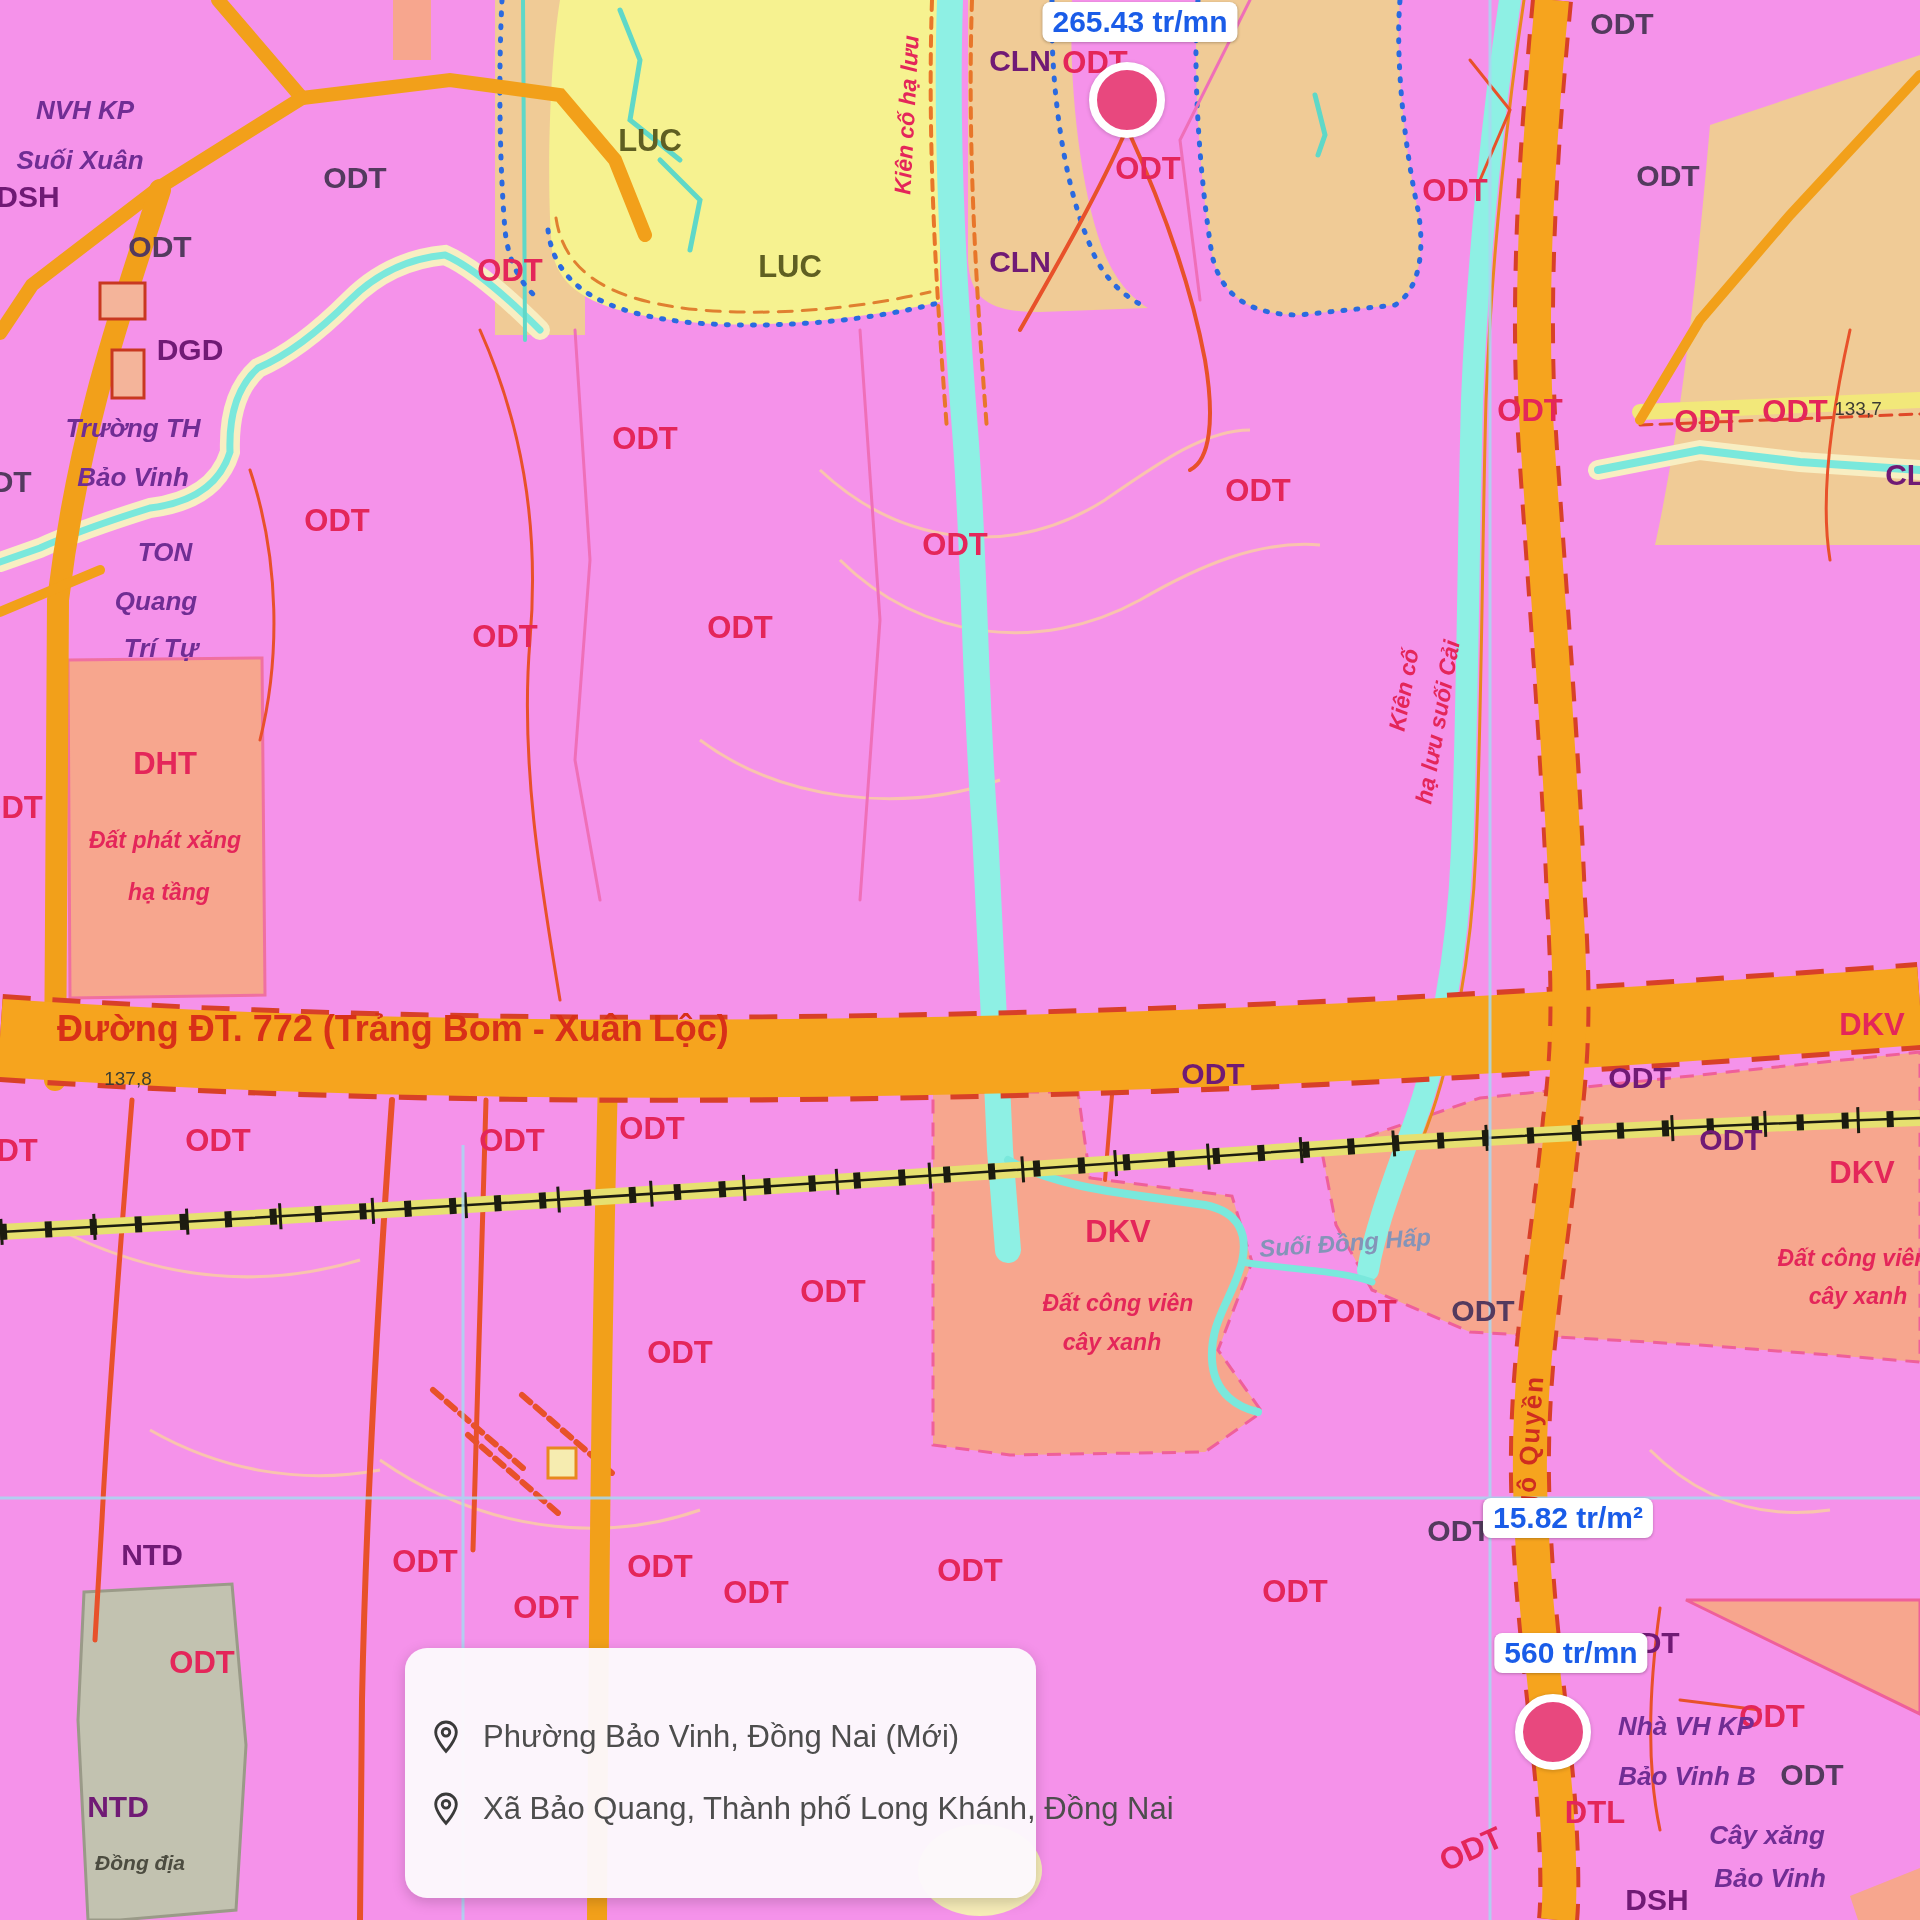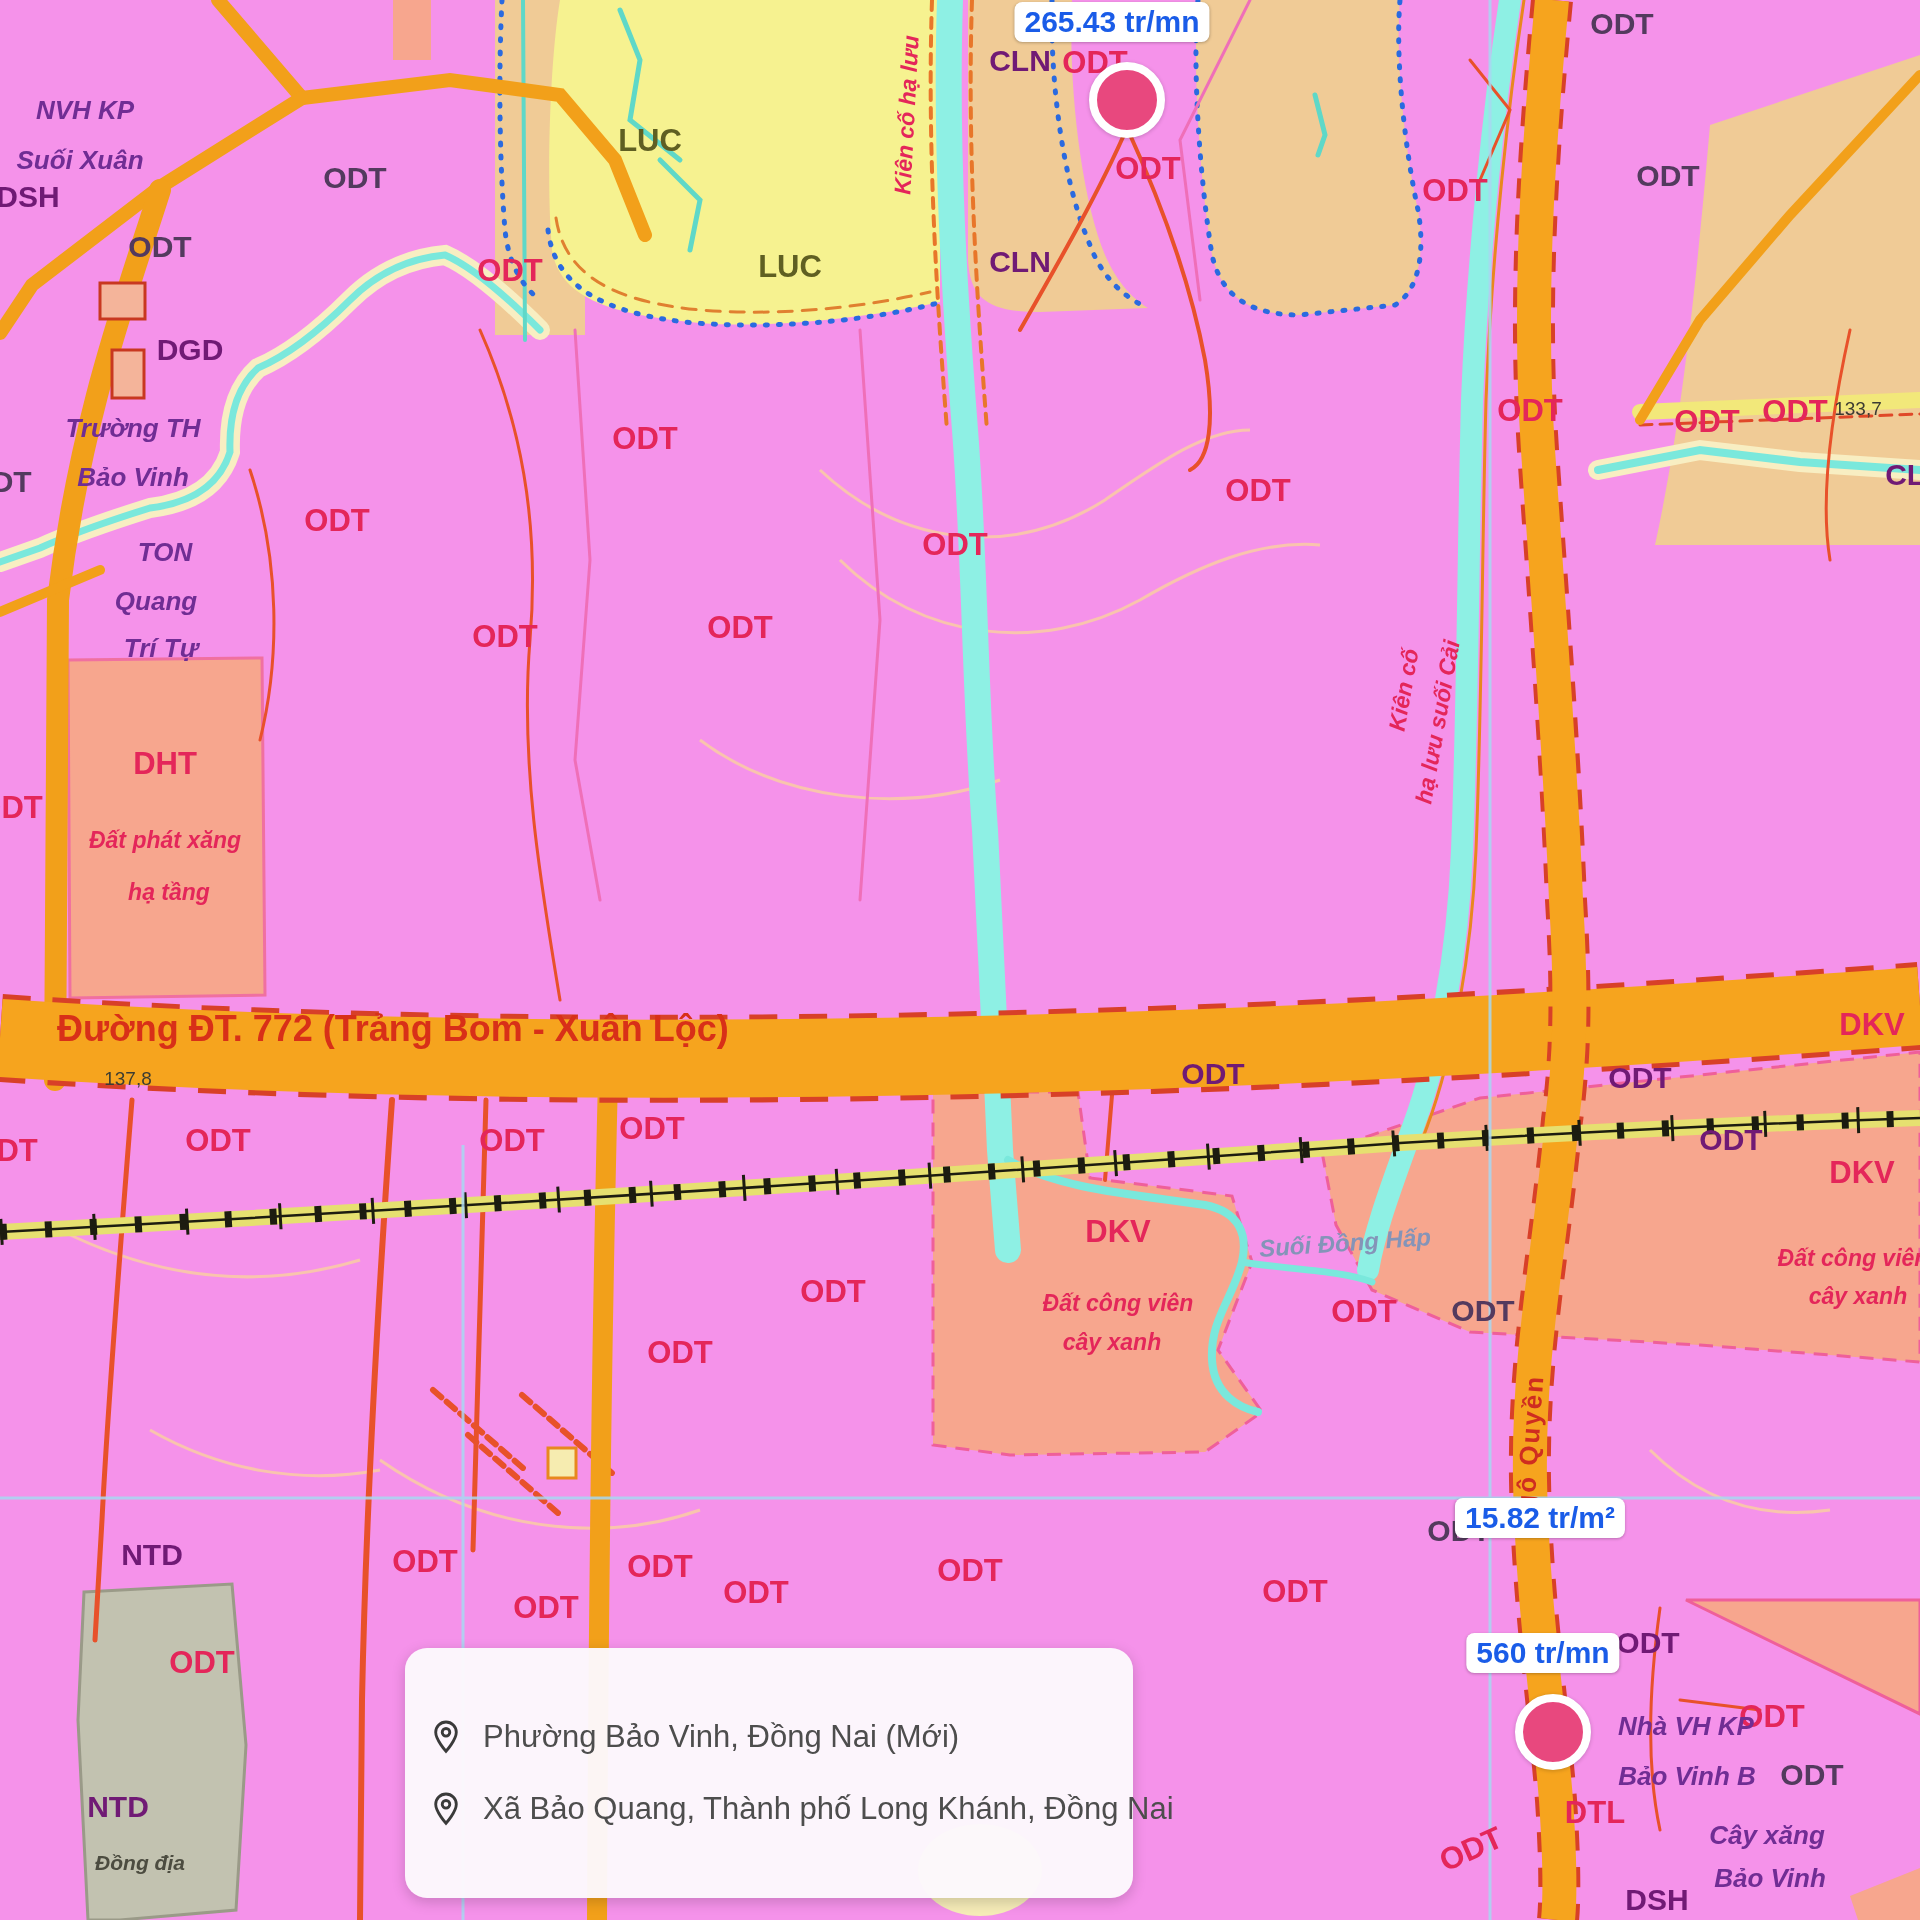--- a/index.html
+++ b/index.html
@@ -15,24 +15,24 @@
   .lb.pu{color:#702d94;font-weight:700;font-style:italic;font-size:26px;}
   .lb.ri{color:#e4265a;font-weight:700;font-style:italic;font-size:23px;}
   .lb.w{color:#8494b8;font-weight:700;font-style:italic;font-size:24px;}
   .lb.s{color:#3c3c32;font-weight:400;font-size:19px;}
   .lb.st{color:#cf2d20;font-weight:700;font-size:26px;letter-spacing:2px;}
   .lb.di{color:#4c4c40;font-weight:700;font-style:italic;font-size:21px;}
   #road-label{position:absolute;left:57px;top:1008px;color:#d83018;font-weight:700;
               font-size:36px;white-space:nowrap;}
   .pill{position:absolute;transform:translate(-50%,-50%);background:#ffffff;
         border-radius:8px;padding:3px 10px;color:#1a5ce8;font-weight:700;font-size:30px;
-        box-shadow:0 1px 3px rgba(0,0,0,.25);white-space:nowrap;}
+        box-shadow:0 1px 3px rgba(0,0,0,.25);white-space:nowrap;margin-left:28px;}
   .dot{position:absolute;width:60px;height:60px;border-radius:50%;background:#e8487e;
        border:8px solid #ffffff;transform:translate(-50%,-50%);box-shadow:0 1px 4px rgba(0,0,0,.2);}
-  .loc-card{position:absolute;left:405px;top:1648px;width:728px;height:250px;
+  .loc-card{position:absolute;left:405px;top:1648px;width:631px;height:250px;
             background:rgba(252,248,252,.97);border-radius:22px;box-shadow:0 4px 14px rgba(0,0,0,.18);
             display:flex;flex-direction:column;justify-content:center;gap:34px;padding:0 0 0 22px;
             box-sizing:border-box;}
   .loc-row{display:flex;align-items:center;gap:18px;}
   .loc-row svg{flex:0 0 auto;}
   .loc-row span{color:#4d4d4d;font-size:31px;font-weight:400;white-space:nowrap;}
 </style>
 </head>
 <body>
 

